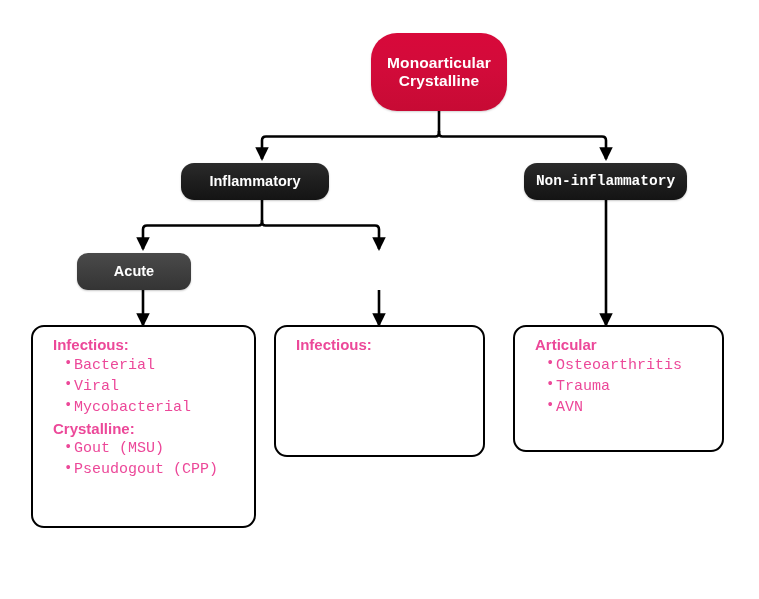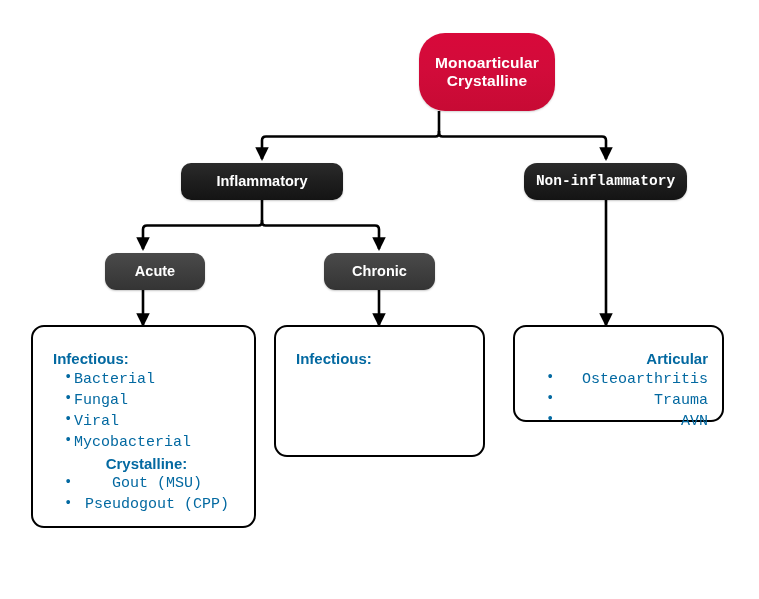--- a/index.html
+++ b/index.html
@@ -43,21 +43,20 @@
 
   
   .node-root {
     background: linear-gradient(180deg, #d8093a 0%, #d20b3a 45%, #c70a34 100%);
     color: #ffffff;
     border-radius: 26px;
     font-weight: bold;
     font-size: 15.5px;
     letter-spacing: 0.1px;
     box-shadow: 0 1px 2px rgba(0,0,0,0.18);
-    margin-left: 48px;
   }
 
   
   .node-dark {
     background: linear-gradient(180deg, #2b2b2b 0%, #1d1d1d 55%, #141414 100%);
     color: #ffffff;
     border-radius: 13px;
     font-weight: bold;
     font-size: 14.5px;
     box-shadow: 0 1px 2px rgba(0,0,0,0.22);
@@ -73,22 +72,22 @@
     box-shadow: 0 1px 2px rgba(0,0,0,0.22);
   }
 
   
   .node-box {
     background: #ffffff;
     border: 2.6px solid #000000;
     border-radius: 13px;
     display: block;
     text-align: left;
-    padding: 22px 14px 10px 20px;
-    color: #0369a1;
+    padding: 8px 14px 10px 20px;
+    color: #ec4899;
   }
   .box-inner {
     display: block;
   }
   .grp-head {
     font-weight: bold;
     font-size: 15px;
     line-height: 1.30;
     white-space: nowrap;
   }
@@ -107,21 +106,20 @@
   }
   .grp-list li::before {
     content: "\2022";
     position: absolute;
     left: 0;
     top: -0.5px;
     font-size: 14px;
   }
   .grp + .grp {
     margin-top: 1px;
-    text-align: center;
   }
 </style>
 </head>
 <body>
 
 <div id="canvas">
 
   <svg id="connectors" viewBox="0 0 759 599" width="759" height="599" xmlns="http://www.w3.org/2000/svg">
     <defs>
       <marker id="arrow" viewBox="0 0 10 10" refX="8.6" refY="5" markerWidth="5.2" markerHeight="5.2" orient="auto-start-reverse">
@@ -148,44 +146,40 @@
     <path d="M 606 200 L 606 325" fill="none" stroke="#000000" stroke-width="2.6" marker-end="url(#arrow)"></path>
   </svg>
 
   <div class="node node-root" style="left:371px; top:33px; width:136px; height:78px;">
     <span>
       <span>Monoarticular</span><br>
       <span>Crystalline</span>
     </span>
   </div>
 
-  <div class="node node-dark" style="left:181px; top:163px; width:162px; height:37px;border-radius:10px;">
+  <div class="node node-dark" style="left:181px; top:163px; width:148px; height:37px;">
     <span>Inflammatory</span>
   </div>
 
   <div class="node node-dark" style="left:524px; top:163px; width:163px; height:37px;font-family:Liberation Mono, monospace;">
     <span>Non-inflammatory</span>
   </div>
 
-  <div class="node node-gray" style="left:105px; top:253px; width:100px; height:37px;">
+  <div class="node node-gray" style="left:77px; top:253px; width:114px; height:37px;">
     <span>Acute</span>
   </div>
 
-  <div class="node node-gray" style="left:324px; top:253px; width:111px; height:37px;">
-    <span>Chronic</span>
-  </div>
 
   <div class="node node-box" style="left:31px; top:325px; width:225px; height:203px;">
     <div class="box-inner">
 
       <div class="grp">
         <div class="grp-head">Infectious:</div>
         <ul class="grp-list">
           <li>Bacterial</li>
-          <li>Fungal</li>
           <li>Viral</li>
           <li>Mycobacterial</li>
         </ul>
       </div>
 
       <div class="grp">
         <div class="grp-head">Crystalline:</div>
         <ul class="grp-list">
           <li>Gout (MSU)</li>
           <li>Pseudogout (CPP)</li>
@@ -196,21 +190,21 @@
   </div>
 
   <div class="node node-box" style="left:274px; top:325px; width:211px; height:132px;">
     <div class="box-inner">
       <div class="grp">
         <div class="grp-head">Infectious:</div>
       </div>
     </div>
   </div>
 
-  <div class="node node-box" style="left:513px; top:325px; width:211px; height:97px;text-align:right;">
+  <div class="node node-box" style="left:513px; top:325px; width:211px; height:127px;">
     <div class="box-inner">
       <div class="grp">
         <div class="grp-head">Articular</div>
         <ul class="grp-list">
           <li>Osteoarthritis</li>
           <li>Trauma</li>
           <li>AVN</li>
         </ul>
       </div>
     </div>

